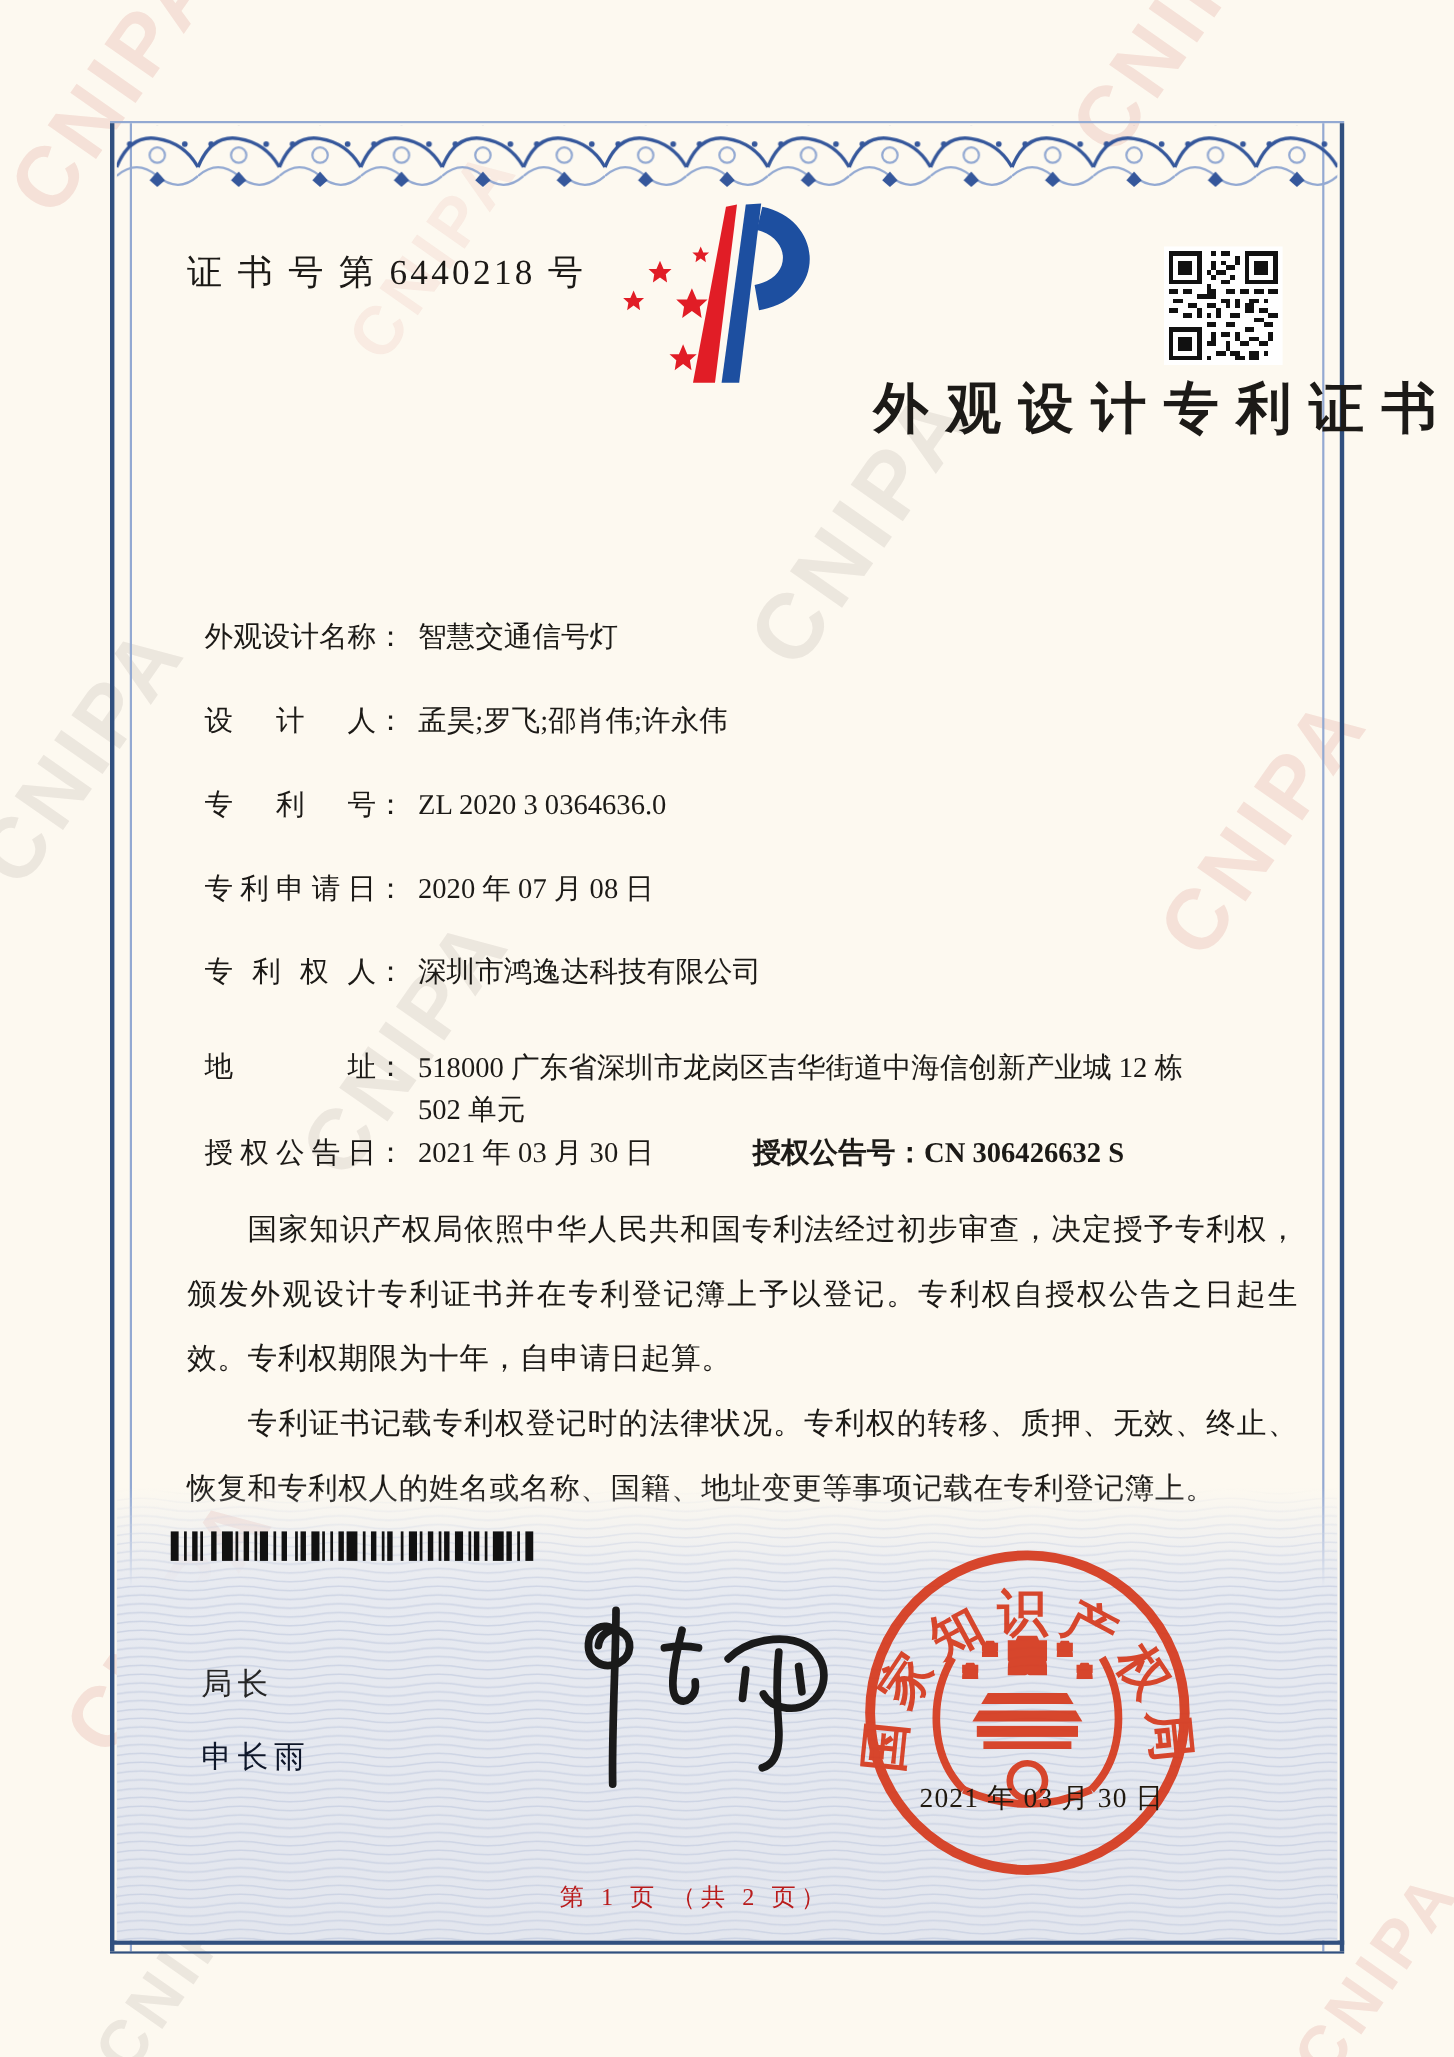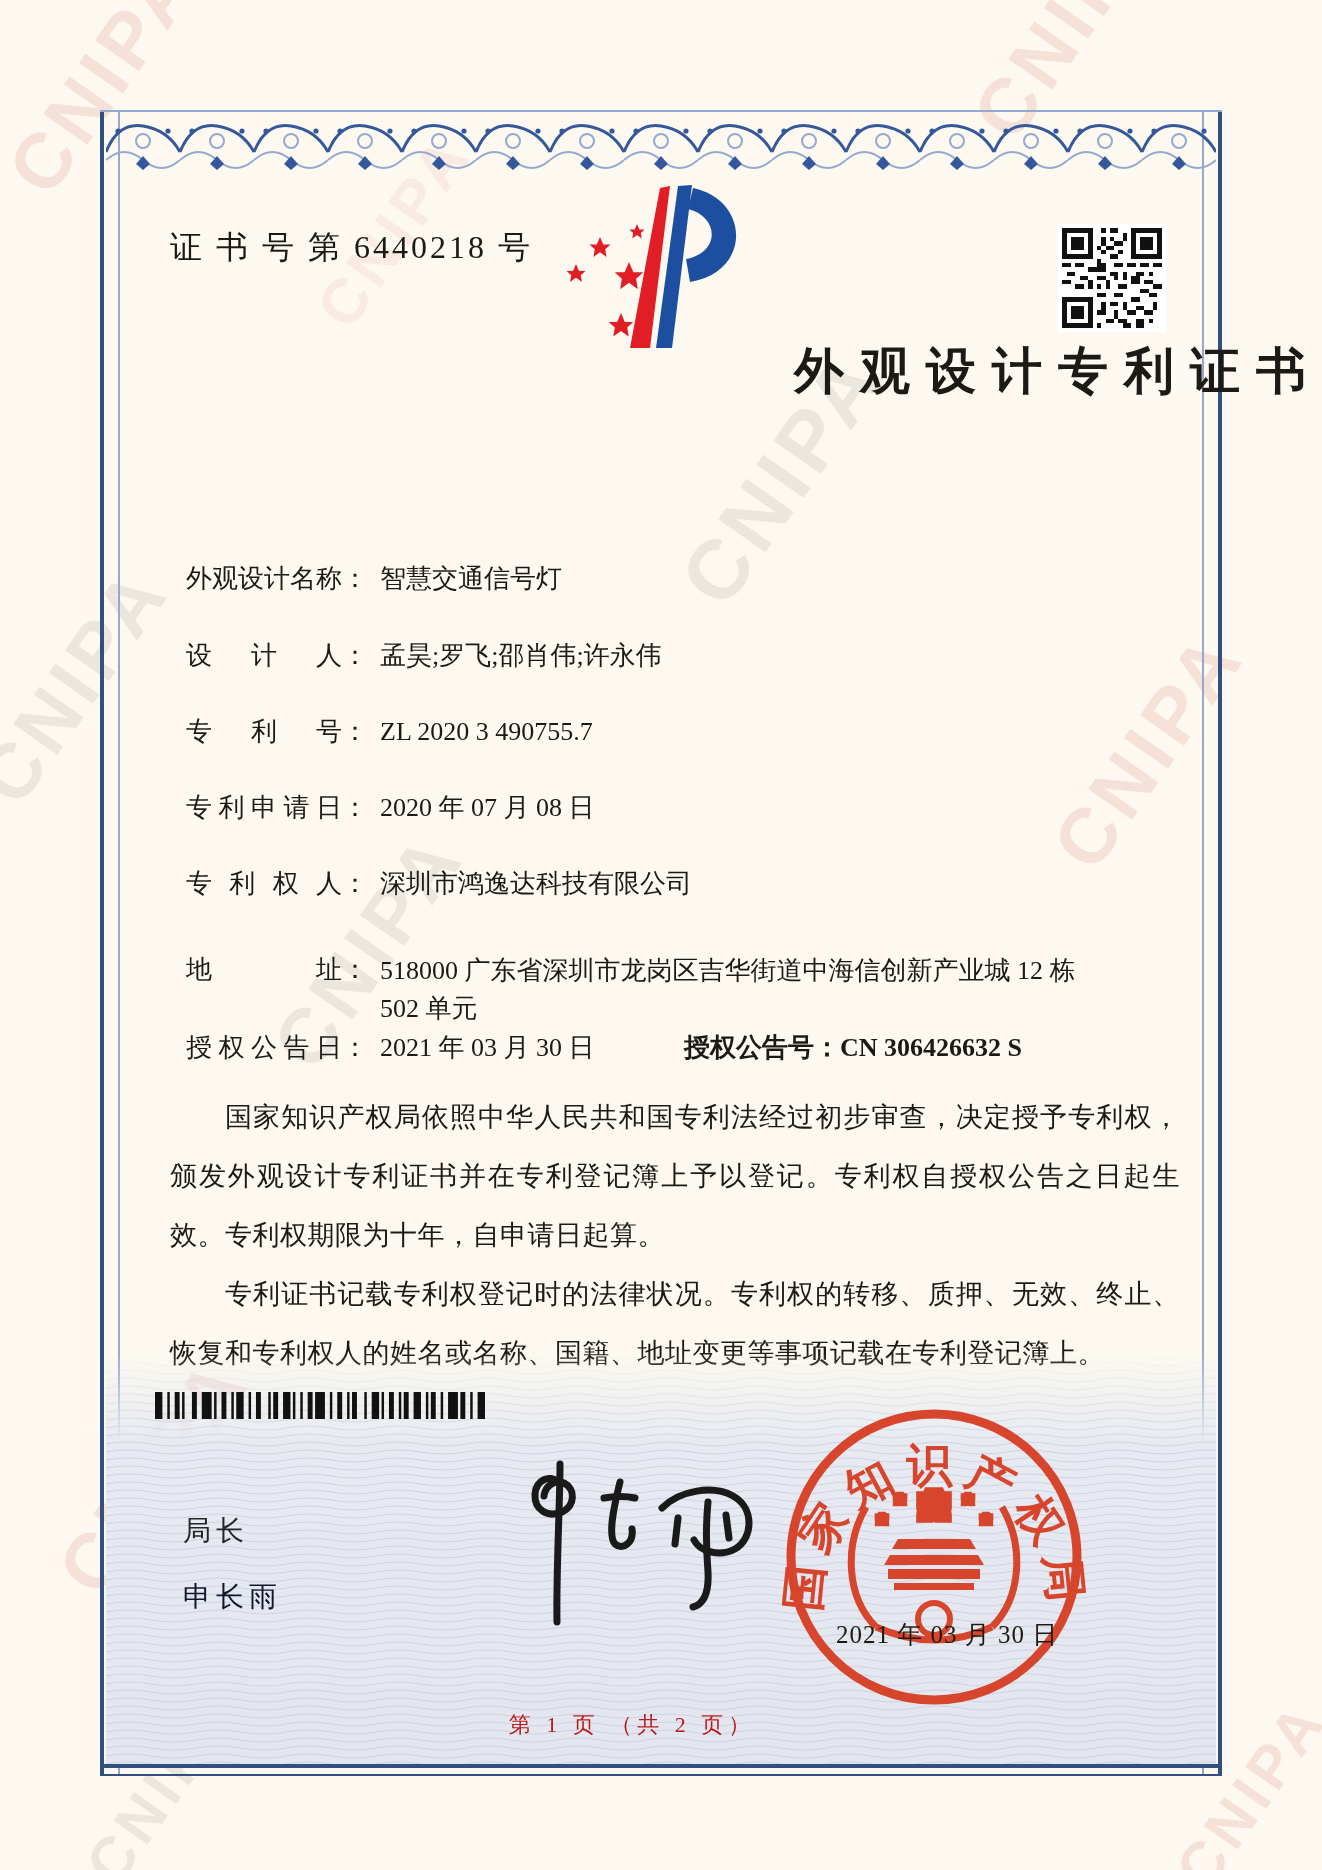--- a/index.html
+++ b/index.html
@@ -139,21 +139,21 @@
 
   <h1 class="title">外观设计专利证书</h1>
 
   <div class="row" style="top:561px;">
     <span class="f-label">外观设计名称</span><span>：</span><span class="f-value">智慧交通信号灯</span>
   </div>
   <div class="row" style="top:638px;">
     <span class="f-label">设计人</span><span>：</span><span class="f-value">孟昊;罗飞;邵肖伟;许永伟</span>
   </div>
   <div class="row" style="top:714px;">
-    <span class="f-label">专利号</span><span>：</span><span class="f-value">ZL 2020 3 490755.7</span>
+    <span class="f-label">专利号</span><span>：</span><span class="f-value">ZL 2020 3 0364636.0</span>
   </div>
   <div class="row" style="top:790px;">
     <span class="f-label">专利申请日</span><span>：</span><span class="f-value">2020 年 07 月 08 日</span>
   </div>
   <div class="row" style="top:866px;">
     <span class="f-label">专利权人</span><span>：</span><span class="f-value">深圳市鸿逸达科技有限公司</span>
   </div>
   <div class="row addr" style="top:952px;">
     <span class="f-label">地址</span><span>：</span><span class="f-value">518000 广东省深圳市龙岗区吉华街道中海信创新产业城 12 栋 502 单元</span>
   </div>

